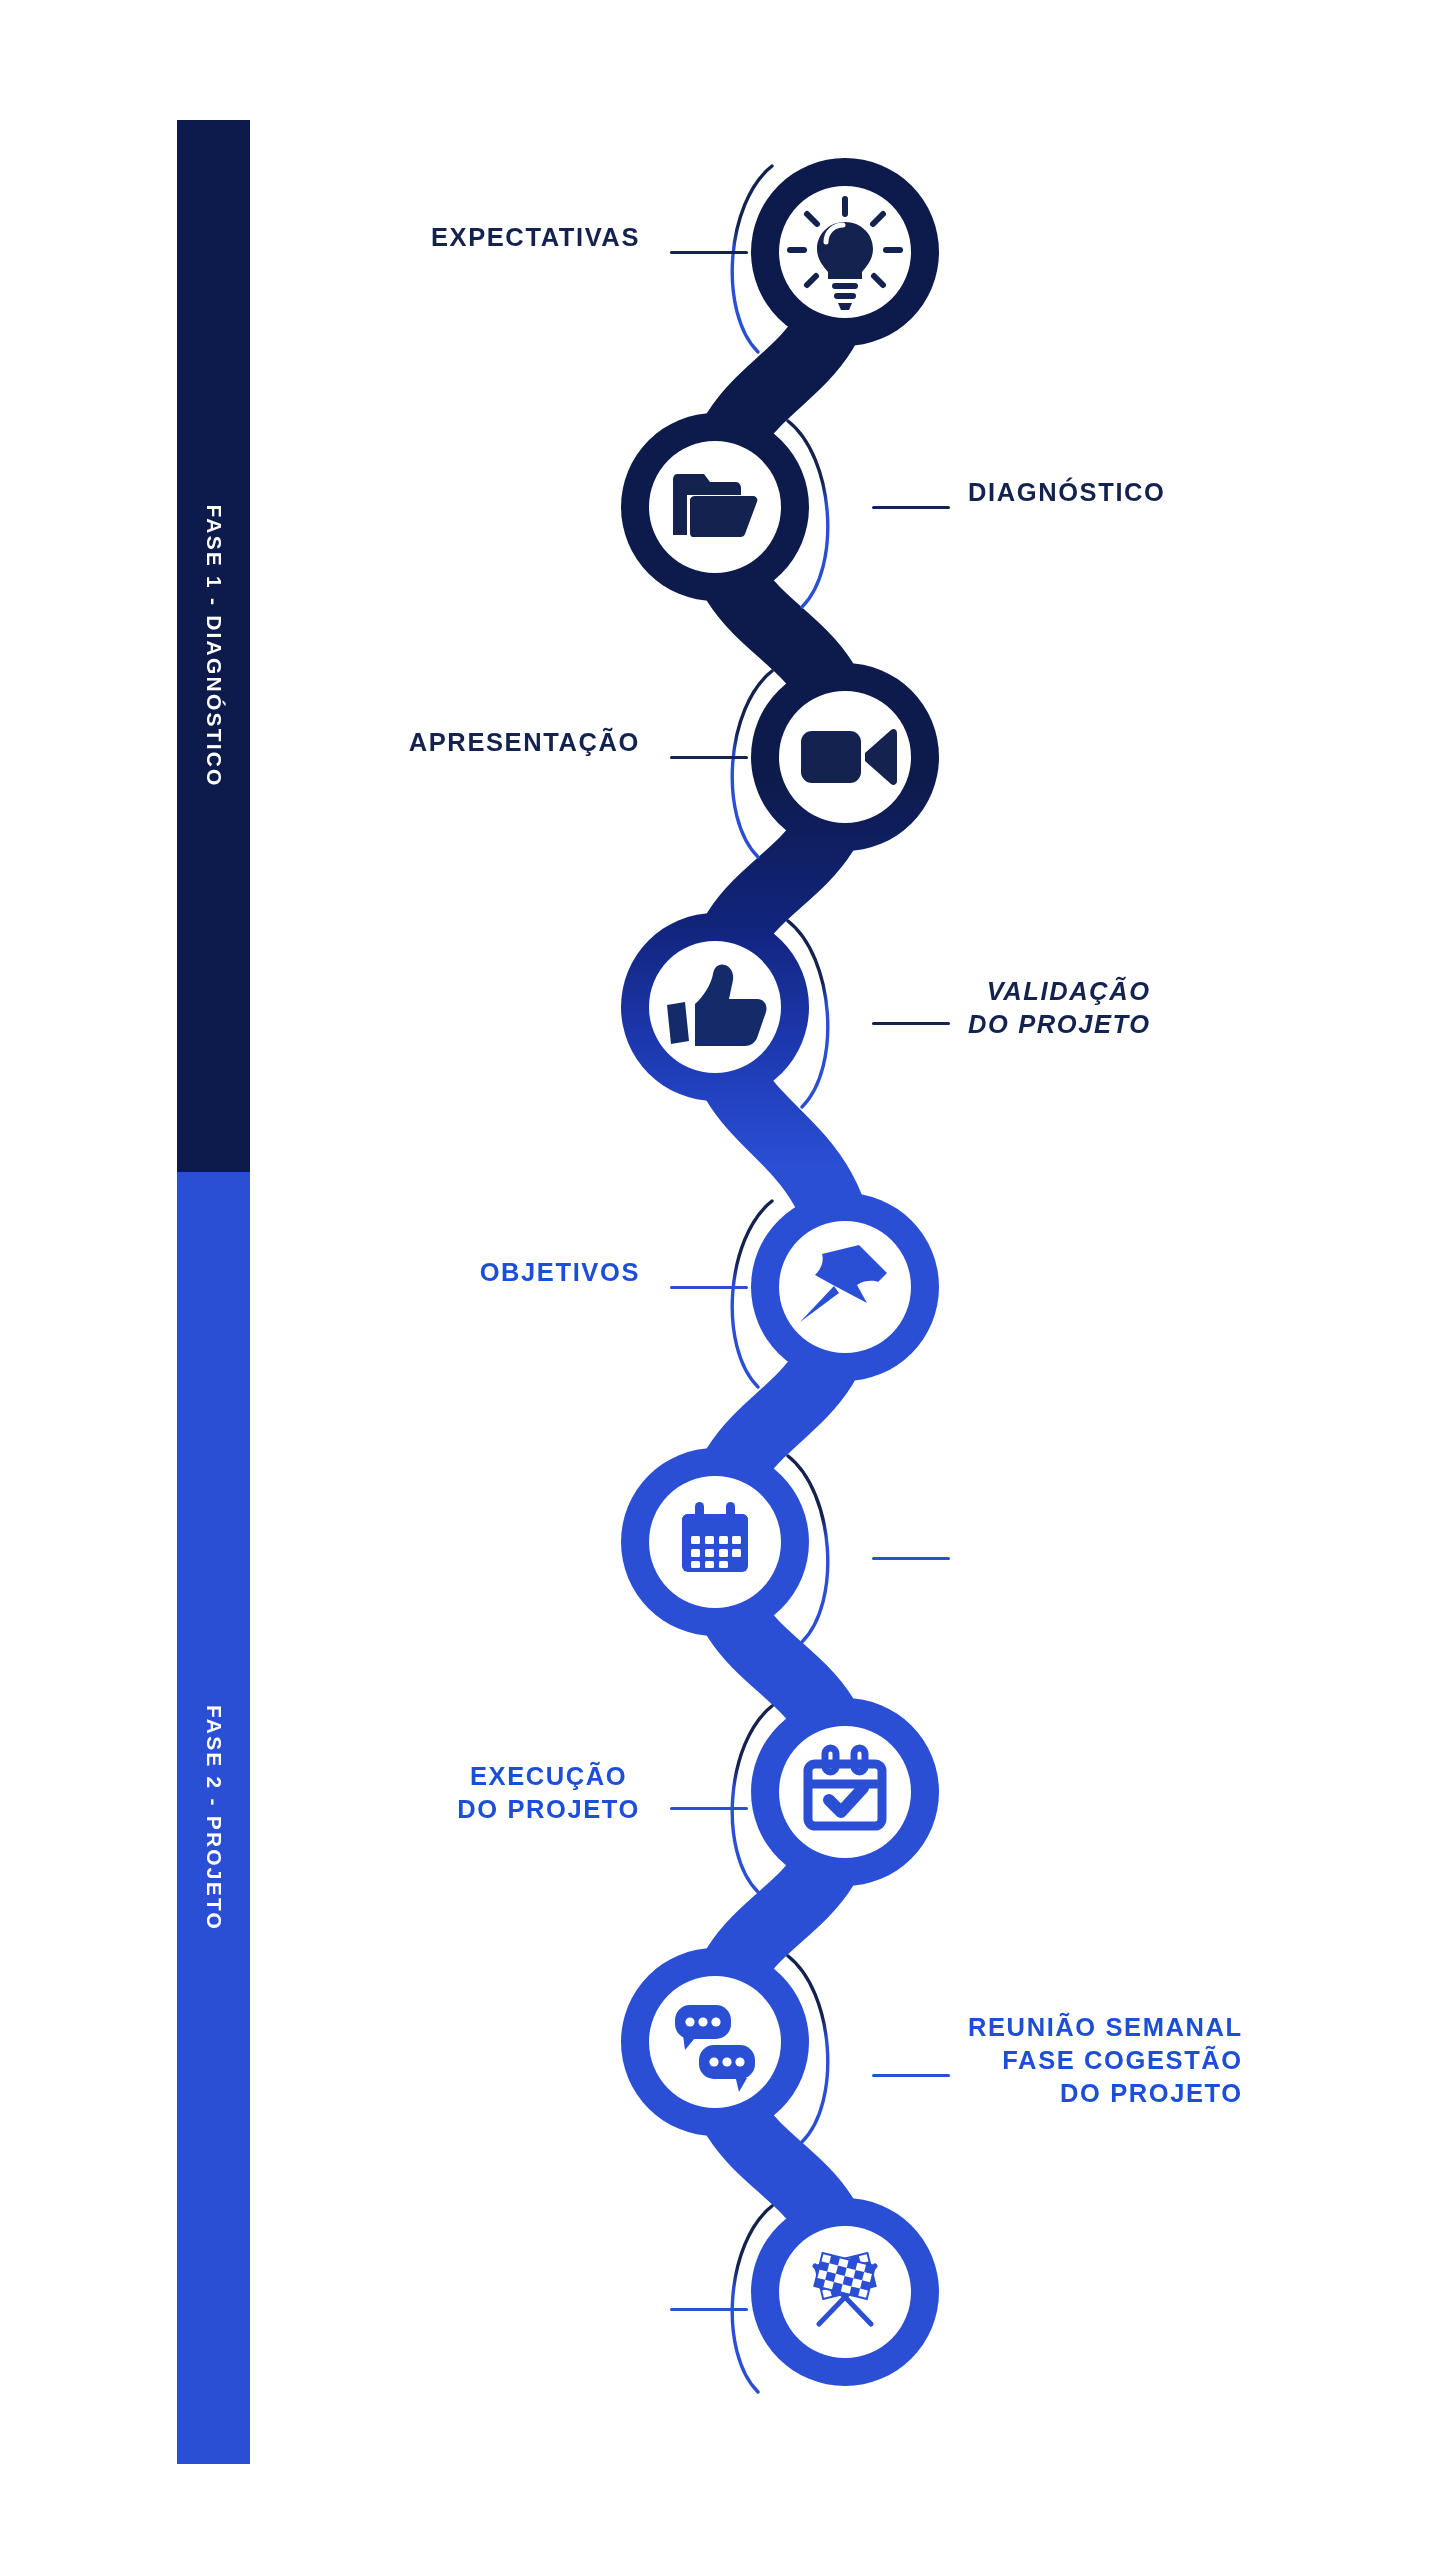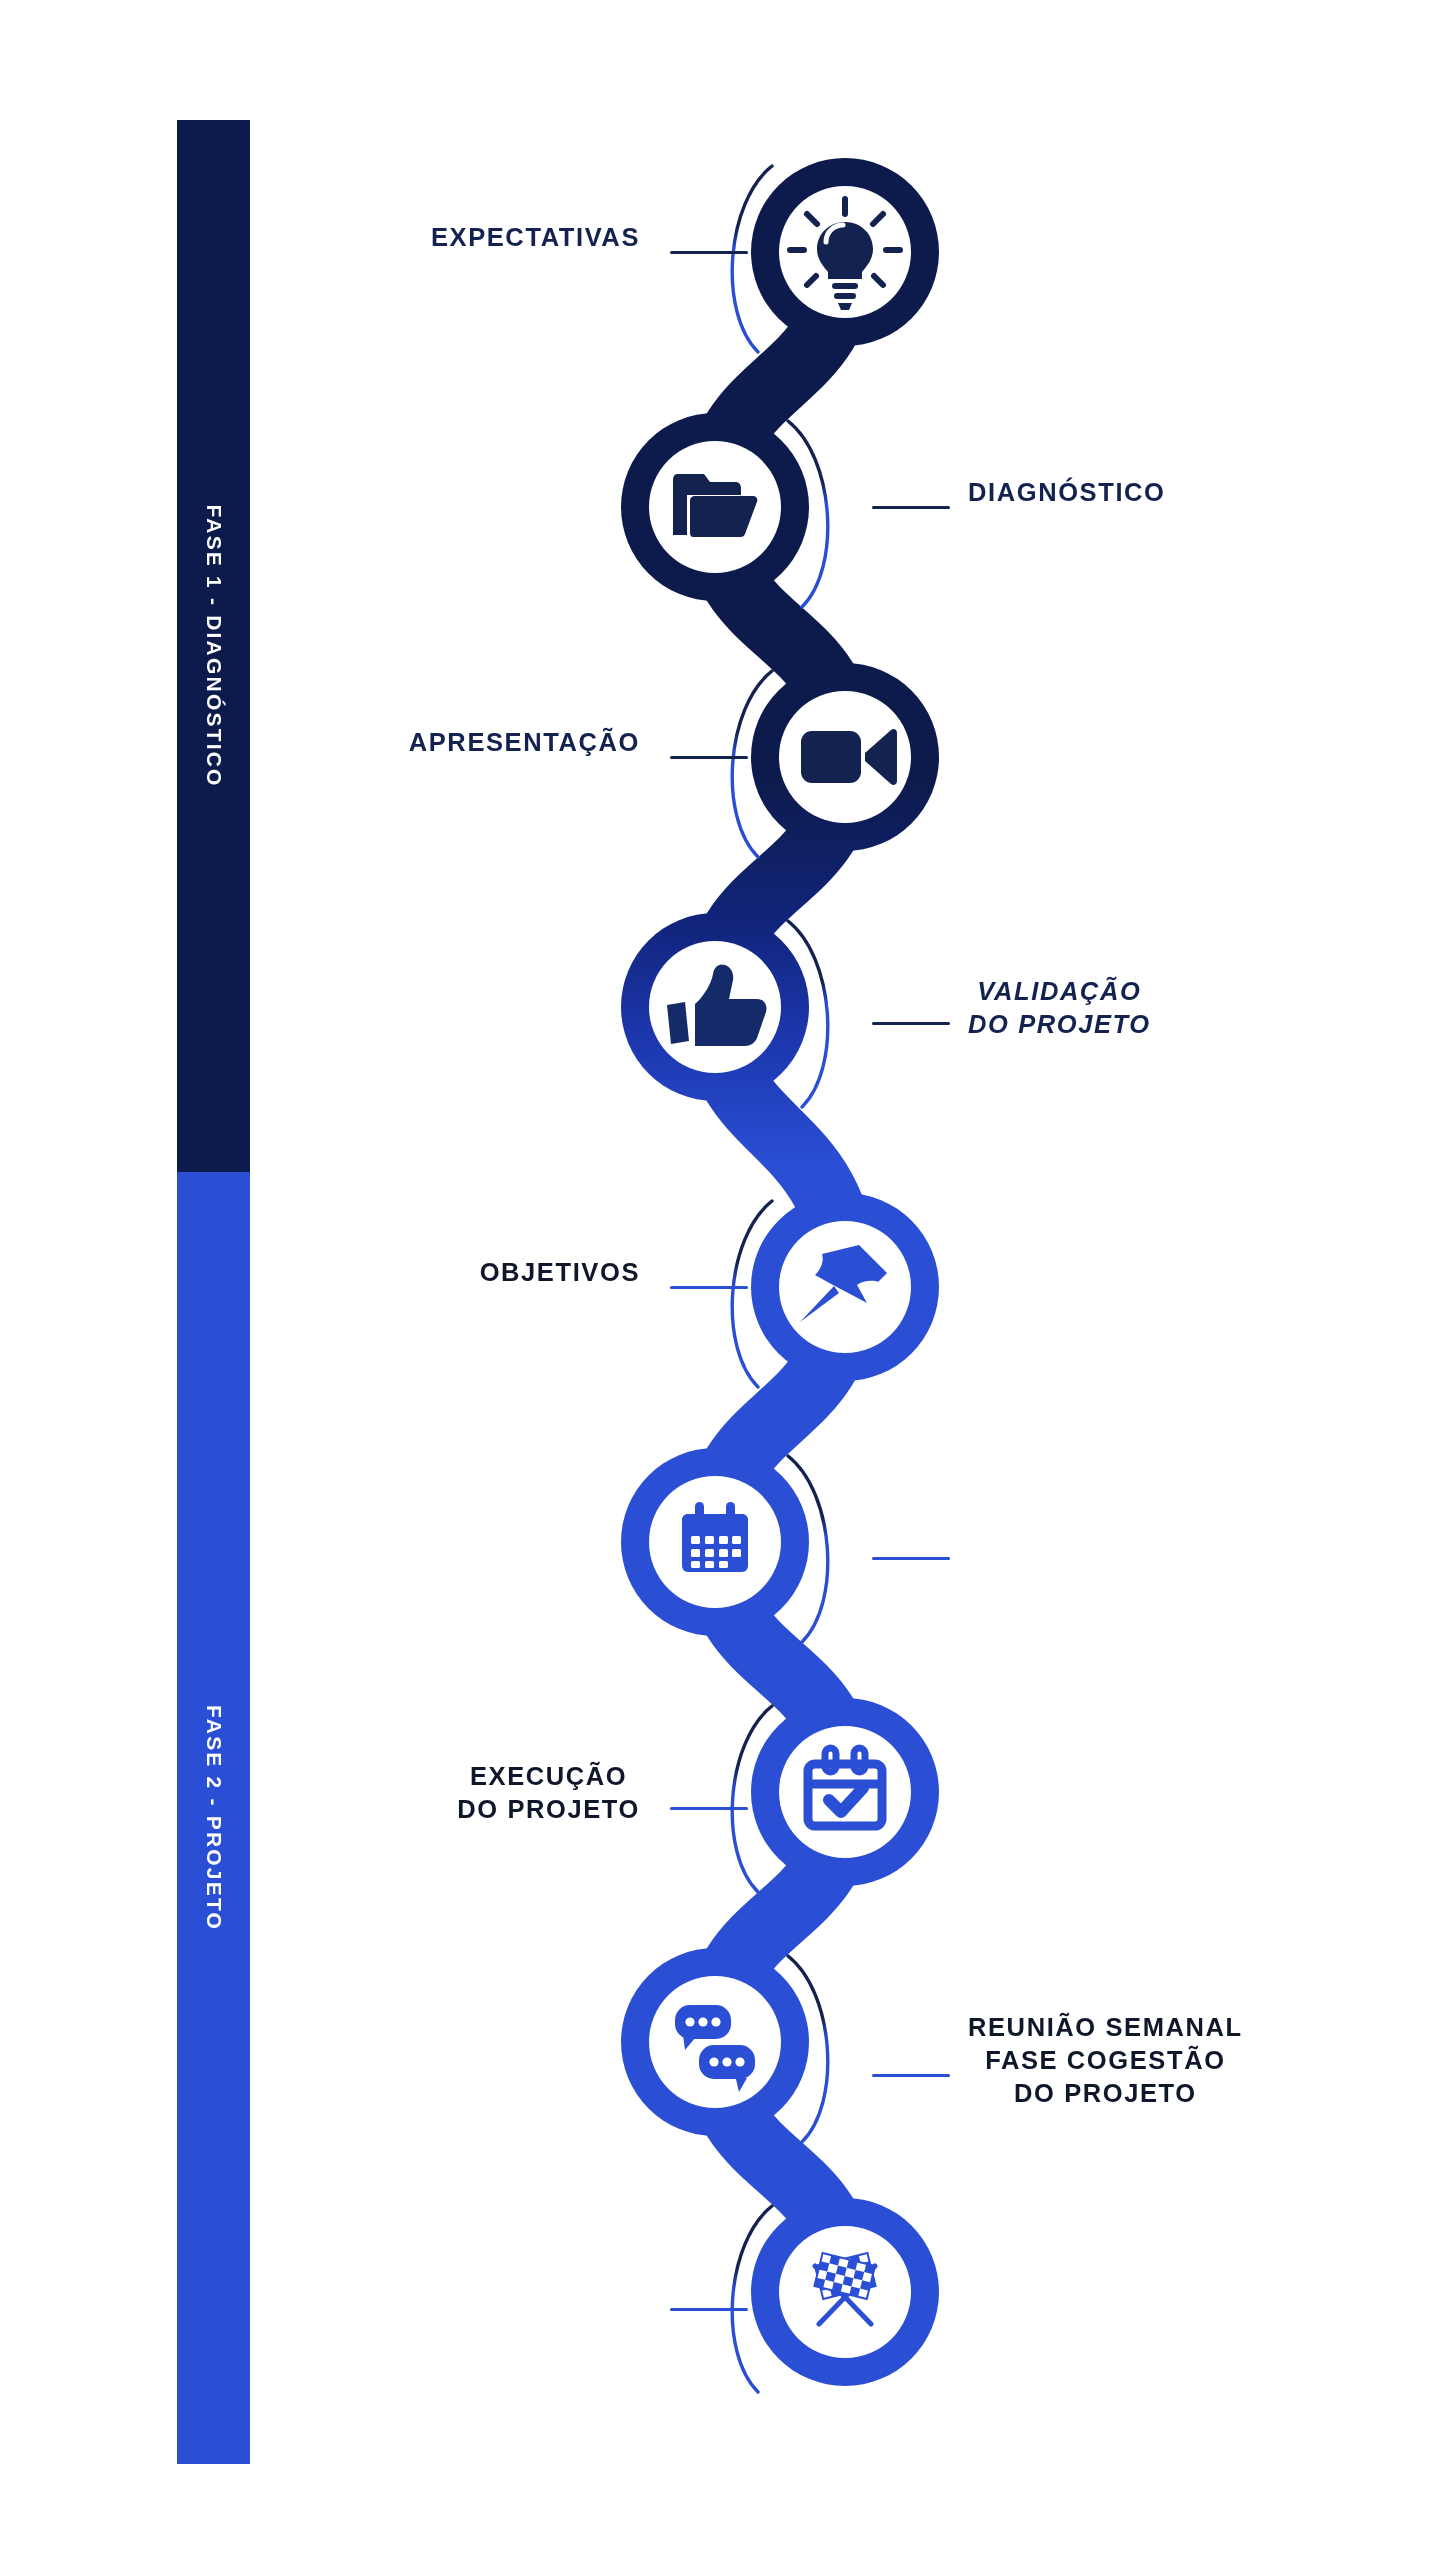--- a/index.html
+++ b/index.html
@@ -62,24 +62,24 @@
 
   
   .node-label {
     position: absolute;
     font-size: 25.5px;
     font-weight: bold;
     letter-spacing: 1.6px;
     line-height: 33px;
     white-space: pre-line;
   }
-  .node-label.right { text-align: center; }
+  .node-label.right { text-align: right; }
   .node-label.left  { text-align: right; }
   .lbl-dark  { color: #13224f; }
-  .lbl-blue  { color: #0f172a; }
+  .lbl-blue  { color: #1d4ed8; }
 
   .leader {
     position: absolute;
     height: 3px;
     border-radius: 2px;
   }
   .leader.dark { background: #13224f; }
   .leader.blue { background: #2a4ed4; }
 </style>
 </head>

